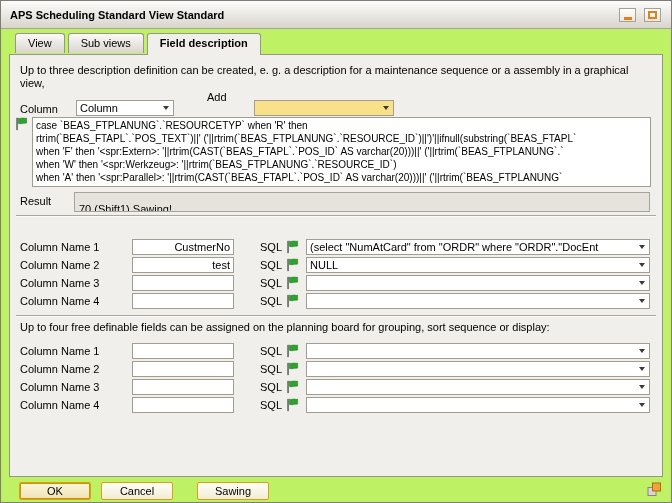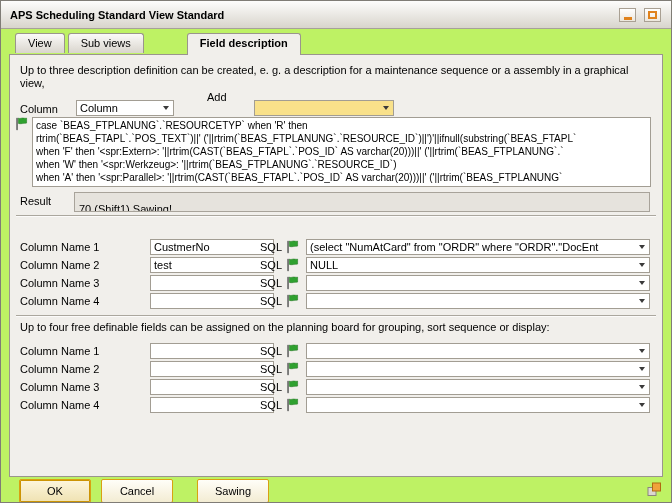--- a/index.html
+++ b/index.html
@@ -35,21 +35,21 @@
 
   
   .tabstrip { position: absolute; top: 32px; left: 14px; height: 22px; display: flex; z-index: 3; }
   .tab {
     height: 20px; line-height: 19px; padding: 0 12px; margin-right: 3px;
     background: linear-gradient(#fbfaf8, #d9d5cd);
     border: 1px solid #9a958c; border-bottom: none;
     border-radius: 3px 3px 0 0;
     cursor: pointer; white-space: nowrap;
   }
-  .tab.active { height: 22px; background: #f1efeb; font-weight: bold; margin-left: 40px; }
+  .tab.active { height: 22px; background: #f1efeb; font-weight: bold; }
 
   
   .tabpanel {
     position: absolute; left: 8px; right: 8px; top: 53px; bottom: 25px;
     background: #f1efeb; border: 1px solid #9a958c;
   }
 
   .lbl { position: absolute; white-space: nowrap; }
   .sect-heading { position: absolute; left: 10px; white-space: nowrap; }
   .intro { position: absolute; left: 10px; top: 9px; width: 628px; line-height: 13px; }
@@ -86,29 +86,29 @@
     position: absolute; left: 64px; right: 12px; top: 137px; height: 16px;
     background: #e6e3dd; border: 1px solid #a8a39a;
     line-height: 14px; padding: 9px 4px; overflow: hidden; white-space: nowrap;
   }
 
   .sep { position: absolute; left: 6px; right: 6px; height: 2px;
          border-top: 1px solid #aba79e; border-bottom: 1px solid #fcfbfa; }
 
   .frow { position: absolute; left: 0; right: 0; height: 17px; }
   .frow .frow-label { position: absolute; left: 10px; top: 2px; white-space: nowrap; }
-  .frow .textfield  { left: 140px; top: 0; width: 124px; }
+  .frow .textfield  { left: 122px; top: 0; width: 102px; text-align: right; }
   .frow .frow-sql   { position: absolute; left: 226px; top: 2px; margin-left: 24px; }
   .frow .flag       { left: 276px; top: 1px; }
   .frow .combo      { left: 296px; right: 12px; top: 0; }
 
   
   .footer { position: absolute; left: 18px; bottom: 2px; height: 18px; display: flex; align-items: center; }
   .b1btn {
-    height: 24px; min-width: 72px; padding: 0 10px;
+    height: 18px; min-width: 72px; padding: 0 10px;
     font: 11px "Liberation Sans", sans-serif;
     background: linear-gradient(#fffef8, #f3ecd3);
     border: 1px solid #d8a112; border-radius: 2px; cursor: pointer;
   }
   .b1btn.focused { background: linear-gradient(#fdf6dd, #efe2b2); box-shadow: inset 0 0 0 1px #cc9404; }
   .btn-gap { margin-left: 10px; }
   .btn-gap-wide { margin-left: 24px; }
 
   .grip { position: absolute; right: 9px; bottom: 5px; width: 15px; height: 15px; cursor: pointer; }
 </style>

